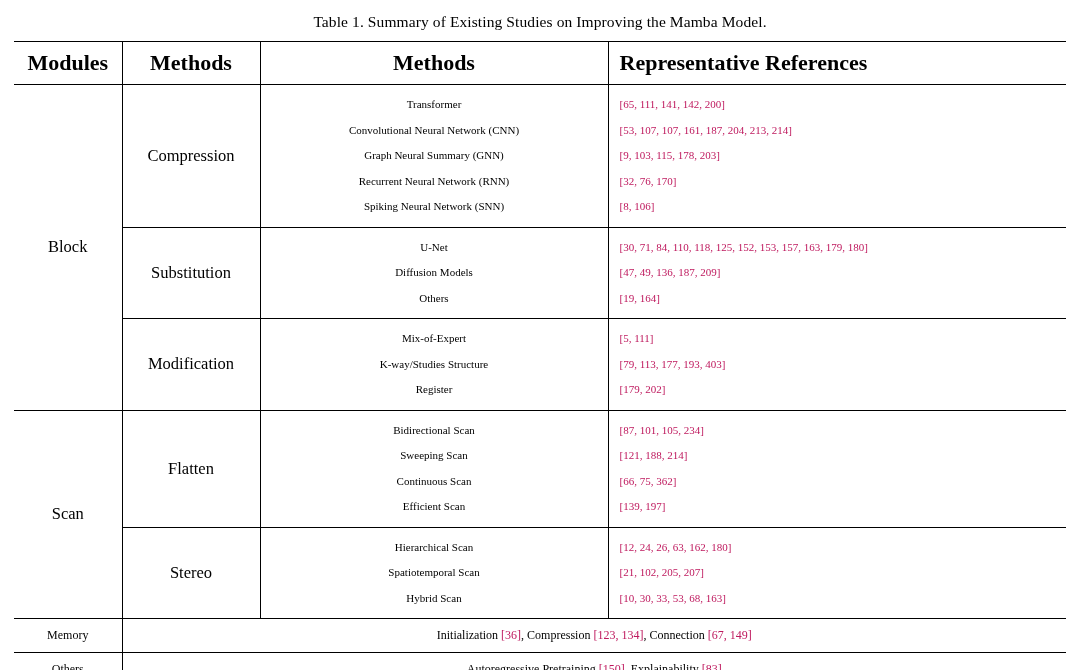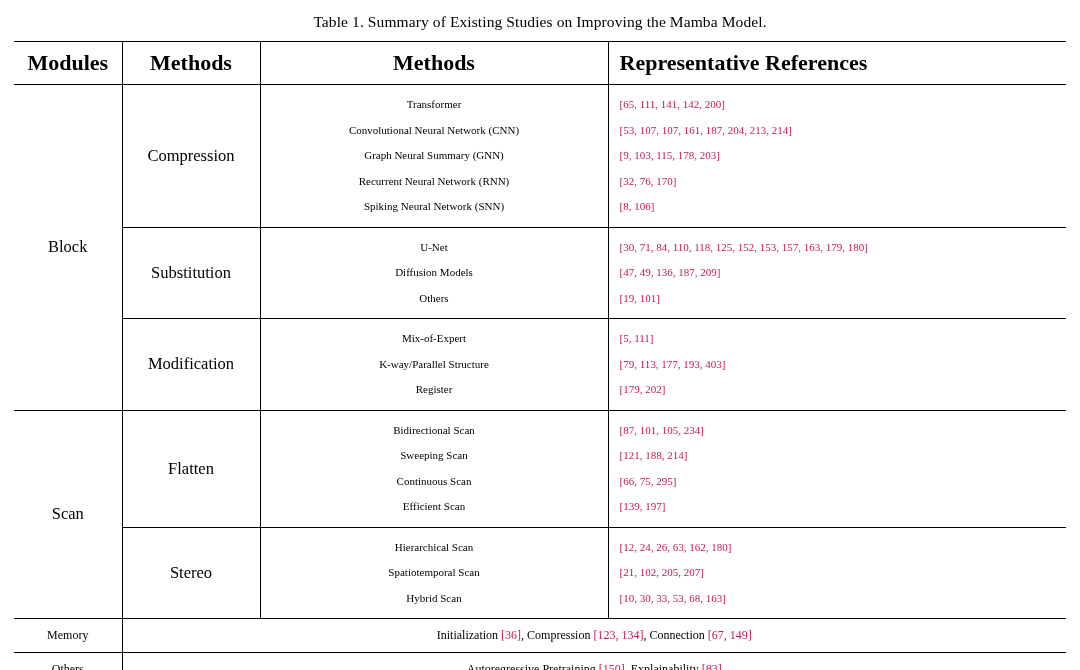--- a/index.html
+++ b/index.html
@@ -153,31 +153,31 @@
           <div class="classes-list">
             <div>U-Net</div>
             <div>Diffusion Models</div>
             <div>Others</div>
           </div>
         </td>
         <td class="vline-l grp-pad seg-line">
           <div class="refs-list">
             <div class="ref">[30, 71, 84, 110, 118, 125, 152, 153, 157, 163, 179, 180]</div>
             <div class="ref">[47, 49, 136, 187, 209]</div>
-            <div class="ref">[19, 101]</div>
+            <div class="ref">[19, 164]</div>
           </div>
         </td>
       </tr>
 
       <tr>
         <td class="cell-met vline-l grp-pad seg-line">Modification</td>
         <td class="vline-l grp-pad seg-line">
           <div class="classes-list">
             <div>Mix-of-Expert</div>
-            <div>K-way/Parallel Structure</div>
+            <div>K-way/Studies Structure</div>
             <div>Register</div>
           </div>
         </td>
         <td class="vline-l grp-pad seg-line">
           <div class="refs-list">
             <div class="ref">[5, 111]</div>
             <div class="ref">[79, 113, 177, 193, 403]</div>
             <div class="ref">[179, 202]</div>
           </div>
         </td>
@@ -191,21 +191,21 @@
             <div>Bidirectional Scan</div>
             <div>Sweeping Scan</div>
             <div>Continuous Scan</div>
             <div>Efficient Scan</div>
           </div>
         </td>
         <td class="vline-l grp-pad">
           <div class="refs-list">
             <div class="ref">[87, 101, 105, 234]</div>
             <div class="ref">[121, 188, 214]</div>
-            <div class="ref">[66, 75, 295]</div>
+            <div class="ref">[66, 75, 362]</div>
             <div class="ref">[139, 197]</div>
           </div>
         </td>
       </tr>
 
       <tr>
         <td class="cell-met vline-l grp-pad seg-line">Stereo</td>
         <td class="vline-l grp-pad seg-line">
           <div class="classes-list">
             <div>Hierarchical Scan</div>

